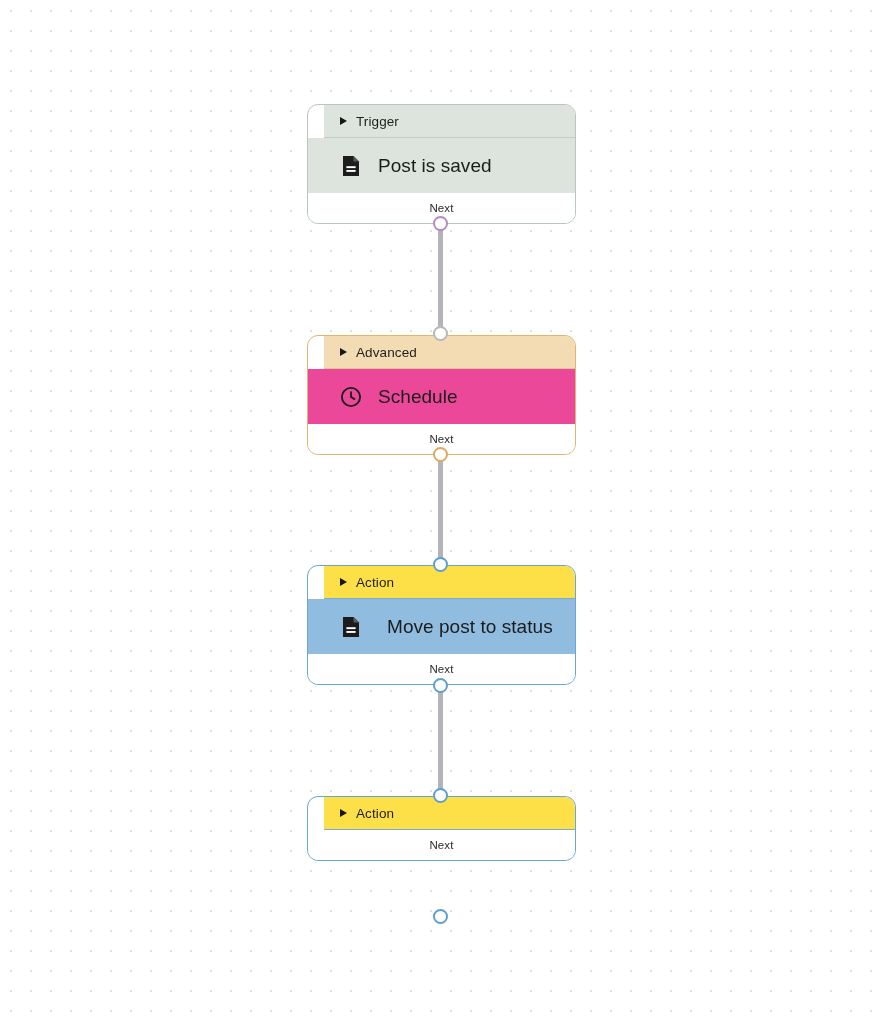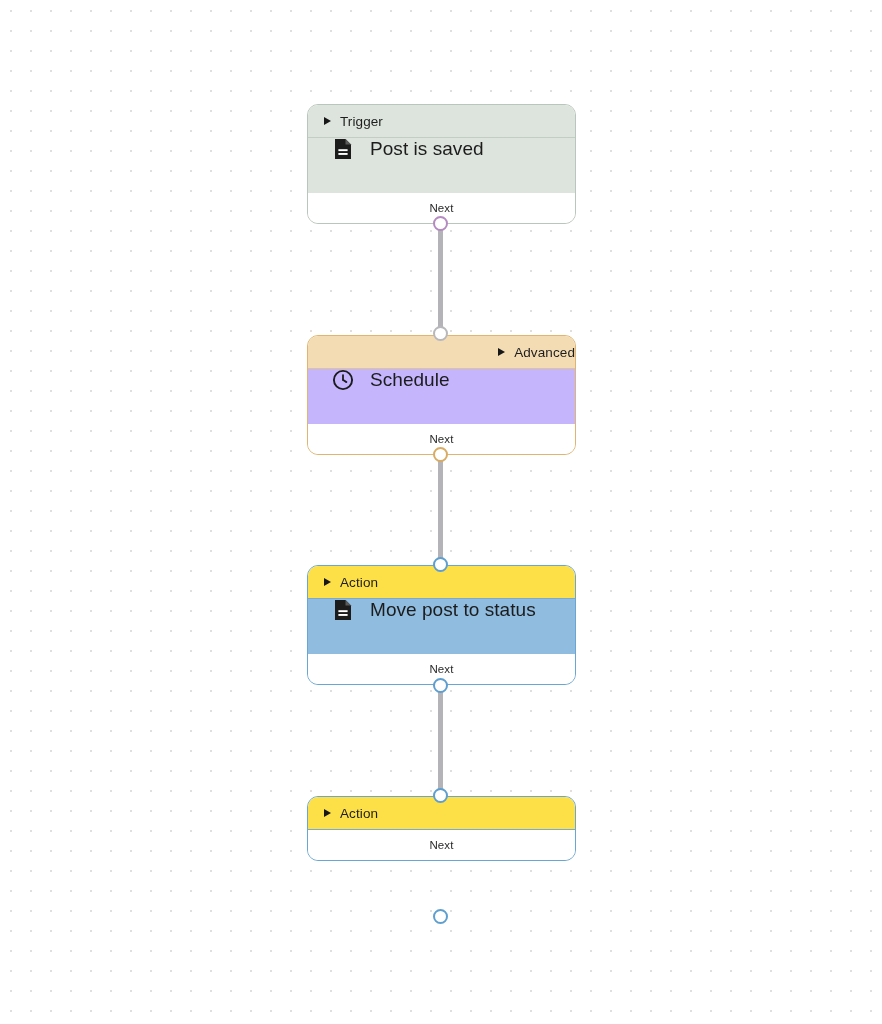--- a/index.html
+++ b/index.html
@@ -65,45 +65,46 @@
 
   .node-header {
     display: flex;
     align-items: center;
     height: 33px;
     padding: 0 0 0 16px;
     box-sizing: border-box;
     font-size: 13.5px;
     color: #1e1e1e;
     letter-spacing: 0.1px;
+    margin-left: 16px;
   }
   .hdr-green { background: #dde4dd; border-bottom: 1.3px solid #c3cdc4; }
-  .hdr-tan   { background: #f3dcb3; border-bottom: 1.3px solid #e0c392; justify-content: flex-end; }
+  .hdr-tan   { background: #f3dcb3; border-bottom: 1.3px solid #e0c392; }
   .hdr-blue  { background: #fde047; border-bottom: 1.3px solid #79aad3; }
 
   .tri {
     width: 0;
     height: 0;
     border-left: 7px solid #171717;
     border-top: 4.6px solid transparent;
     border-bottom: 4.6px solid transparent;
     margin-right: 9px;
     flex: none;
   }
 
   .node-body {
     display: flex;
-    align-items: flex-start;
+    align-items: center;
     height: 55px;
-    padding: 0 24px;
+    padding: 0 32px;
     box-sizing: border-box;
   }
   .body-green { background: #dde4dd; }
-  .body-tan   { background: #c4b5fd; }
-  .body-blue  { background: #8fbcdf; }
+  .body-tan   { background: #ec4899; }
+  .body-blue  { background: #8fbcdf; gap: 9px; }
 
   .node-icon {
     width: 22px;
     height: 22px;
     flex: none;
     margin-right: 16px;
     display: flex;
     align-items: center;
     justify-content: center;
   }

